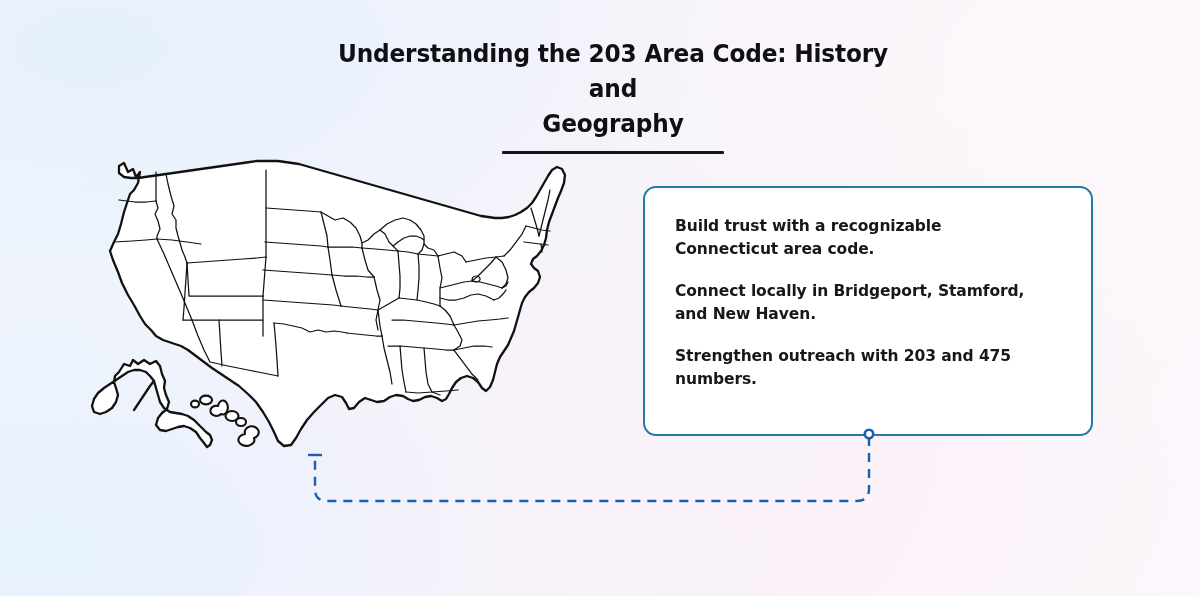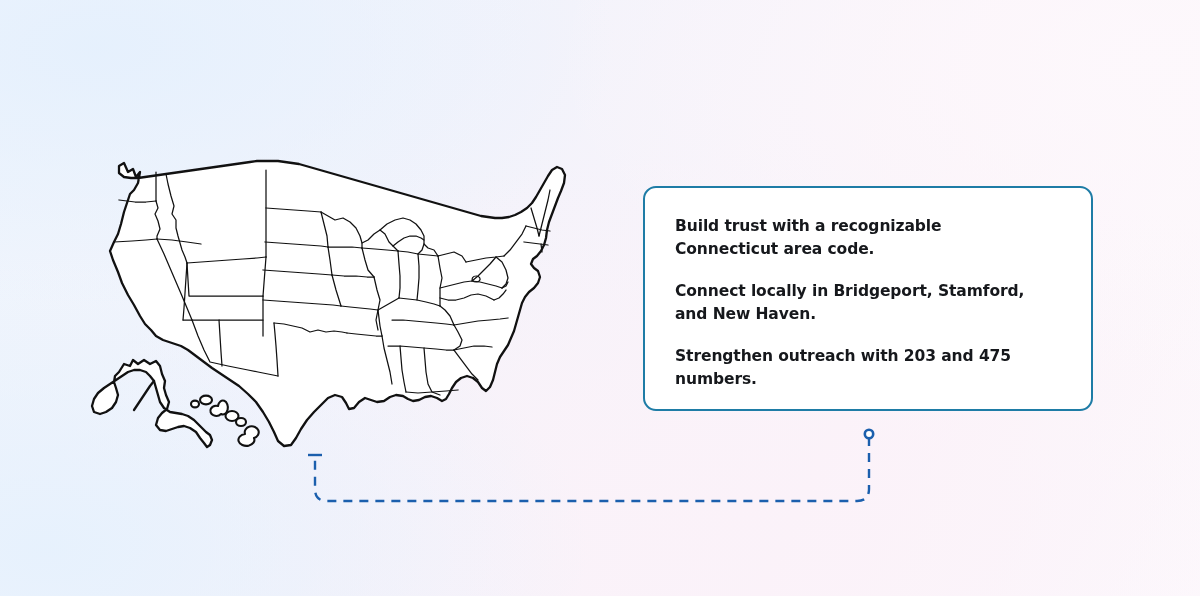--- a/index.html
+++ b/index.html
@@ -64,21 +64,21 @@
     height: 312px;
   }
   #map-wrap svg { display: block; width: 100%; height: 100%; }
 
   
   #callout-card {
     position: absolute;
     left: 643px;
     top: 186px;
     width: 450px;
-    height: 225px;
+    height: 250px;
     box-sizing: border-box;
     background: #ffffff;
     border: 2px solid #1e7ca6;
     border-radius: 13px;
     padding: 26px 30px 20px 30px;
   }
   .callout-line {
     margin: 0 0 19px 0;
     font-family: "DejaVu Sans", "Liberation Sans", sans-serif;
     font-size: 16.5px;
@@ -100,20 +100,27 @@
     height: 95px;
     pointer-events: none;
   }
   #connector svg { display: block; width: 100%; height: 100%; overflow: visible; }
 </style>
 </head>
 <body>
 
 <div id="stage">
 
+  <div id="title-block">
+    <h1 id="page-title">
+      <span>Understanding the 203 Area Code: History and</span><br>
+      <span>Geography</span>
+    </h1>
+    <div id="title-rule"></div>
+  </div>
 
   <div id="map-wrap">
     <svg viewBox="0 0 500 312" xmlns="http://www.w3.org/2000/svg" fill="none" stroke="#111" stroke-width="1.5" stroke-linejoin="round" stroke-linecap="round">
 
       <g stroke-width="2.3" fill="#fff">
         <path d="M31,16 L36,13 L40,22 L45,19 L48,27 L52,22 L50,33 L46,40 L42,44
                  L39,53 L36,62 L33,74 L30,84 L26,92 L22,101 L25,110 L30,122
                  L34,133 L40,145 L46,155 L52,166 L57,174 L63,180 L68,186
                  L75,190 L84,193 L93,196 L100,200 L108,206 L116,212 L124,218
                  L133,224 L142,230 L151,236 L160,244 L168,252 L175,262

